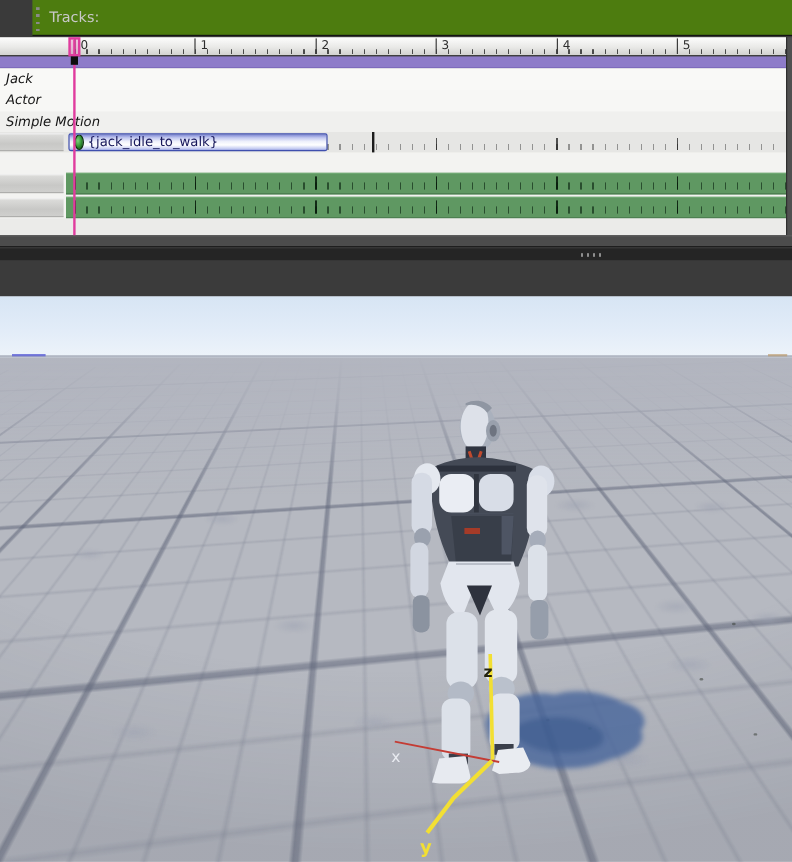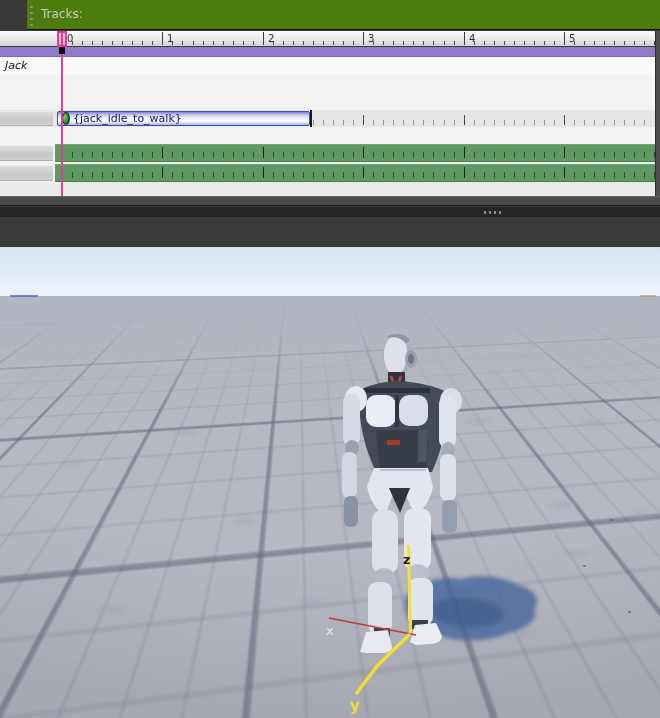--- a/index.html
+++ b/index.html
@@ -36,21 +36,21 @@
   .row-btn{position:absolute;left:0;width:53px;background:linear-gradient(180deg,#dcdcda,#c8c8c6 60%,#cfcfcd);
            border-top:1px solid #eeeeee;border-bottom:1px solid #aeaeac;}
   .btn-clip{top:111px;height:15px;}
   .btn-key1{top:145px;height:16px;}
   .btn-key2{top:165px;height:16px;}
 
   .tickstrip{position:absolute;bottom:2px;height:5px;
              background:repeating-linear-gradient(90deg,rgba(45,45,45,.45) 0 1px,transparent 1px 10.04px);}
   .tickstrip.major{height:10px;background:repeating-linear-gradient(90deg,rgba(15,15,15,.7) 0 1px,transparent 1px 100.4px);}
 
-  .clip{position:absolute;left:57px;top:110.5px;width:253px;height:15px;border:1px solid #3f4fae;border-radius:2px;
+  .clip{position:absolute;left:57px;top:110.5px;width:216px;height:15px;border:1px solid #3f4fae;border-radius:2px;
         background:linear-gradient(180deg,#7b85d2 0%,#c2c8f0 22%,#eef0fb 45%,#ffffff 68%,#c3caf1 92%,#9ba4e2 100%);
         font-size:11px;color:#16165a;line-height:13px;padding-left:15px;white-space:nowrap;overflow:hidden;}
   .clip-ellipse{position:absolute;left:4px;top:0px;width:8px;height:13px;border-radius:50%;
         background:radial-gradient(ellipse at 32% 38%,#7fd17f,#2e8b2e 55%,#123f12 95%);border:1px solid #0b2d0b;}
   .clip-end{position:absolute;left:310px;top:110px;width:2px;height:17px;background:#1c1c1c;}
 
   .key-track{position:absolute;left:55px;width:600px;background:#5f9862;border-top:1px solid #6fa873;border-bottom:1px solid #4a7a4e;}
   .key1{top:144px;height:18px;}
   .key2{top:164px;height:18px;}
   .key-ticks-min{position:absolute;left:7px;right:0;bottom:3px;height:6px;
@@ -122,20 +122,26 @@
       <span class="ruler-num" style="left:564px">5</span>
     </div>
 
     <div class="range-bar"></div>
 
     <div class="rows-bg"></div>
 
     <div class="row row-jack">
       <span class="row-label">Jack</span>
     </div>
+    <div class="row row-actor">
+      <span class="row-label">Actor</span>
+    </div>
+    <div class="row row-simple">
+      <span class="row-label">Simple Motion</span>
+    </div>
 
     <div class="row row-clip">
       <div class="tickstrip" style="left:62px;right:5px;"></div>
       <div class="tickstrip major" style="left:62px;right:5px;"></div>
     </div>
     <div class="row-btn btn-clip"></div>
     <div class="clip">
       <div class="clip-ellipse"></div>
       <span>{jack_idle_to_walk}</span>
     </div>

